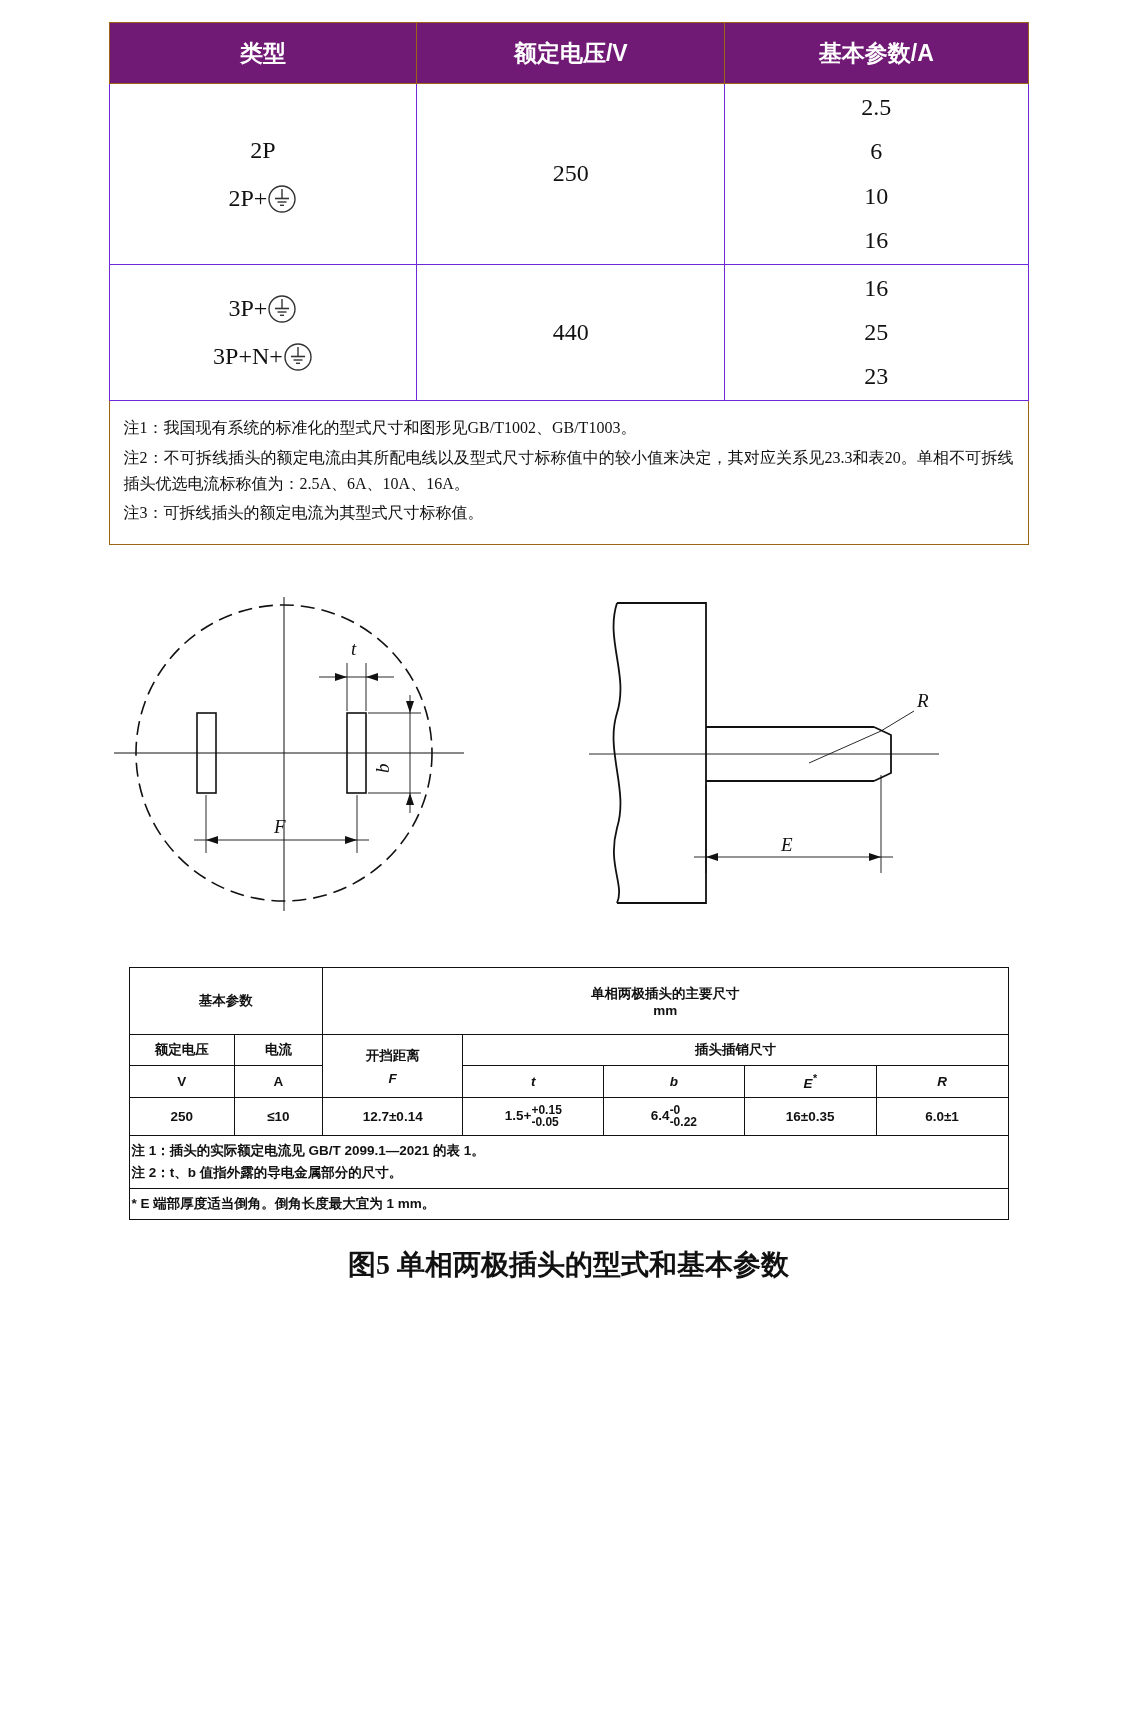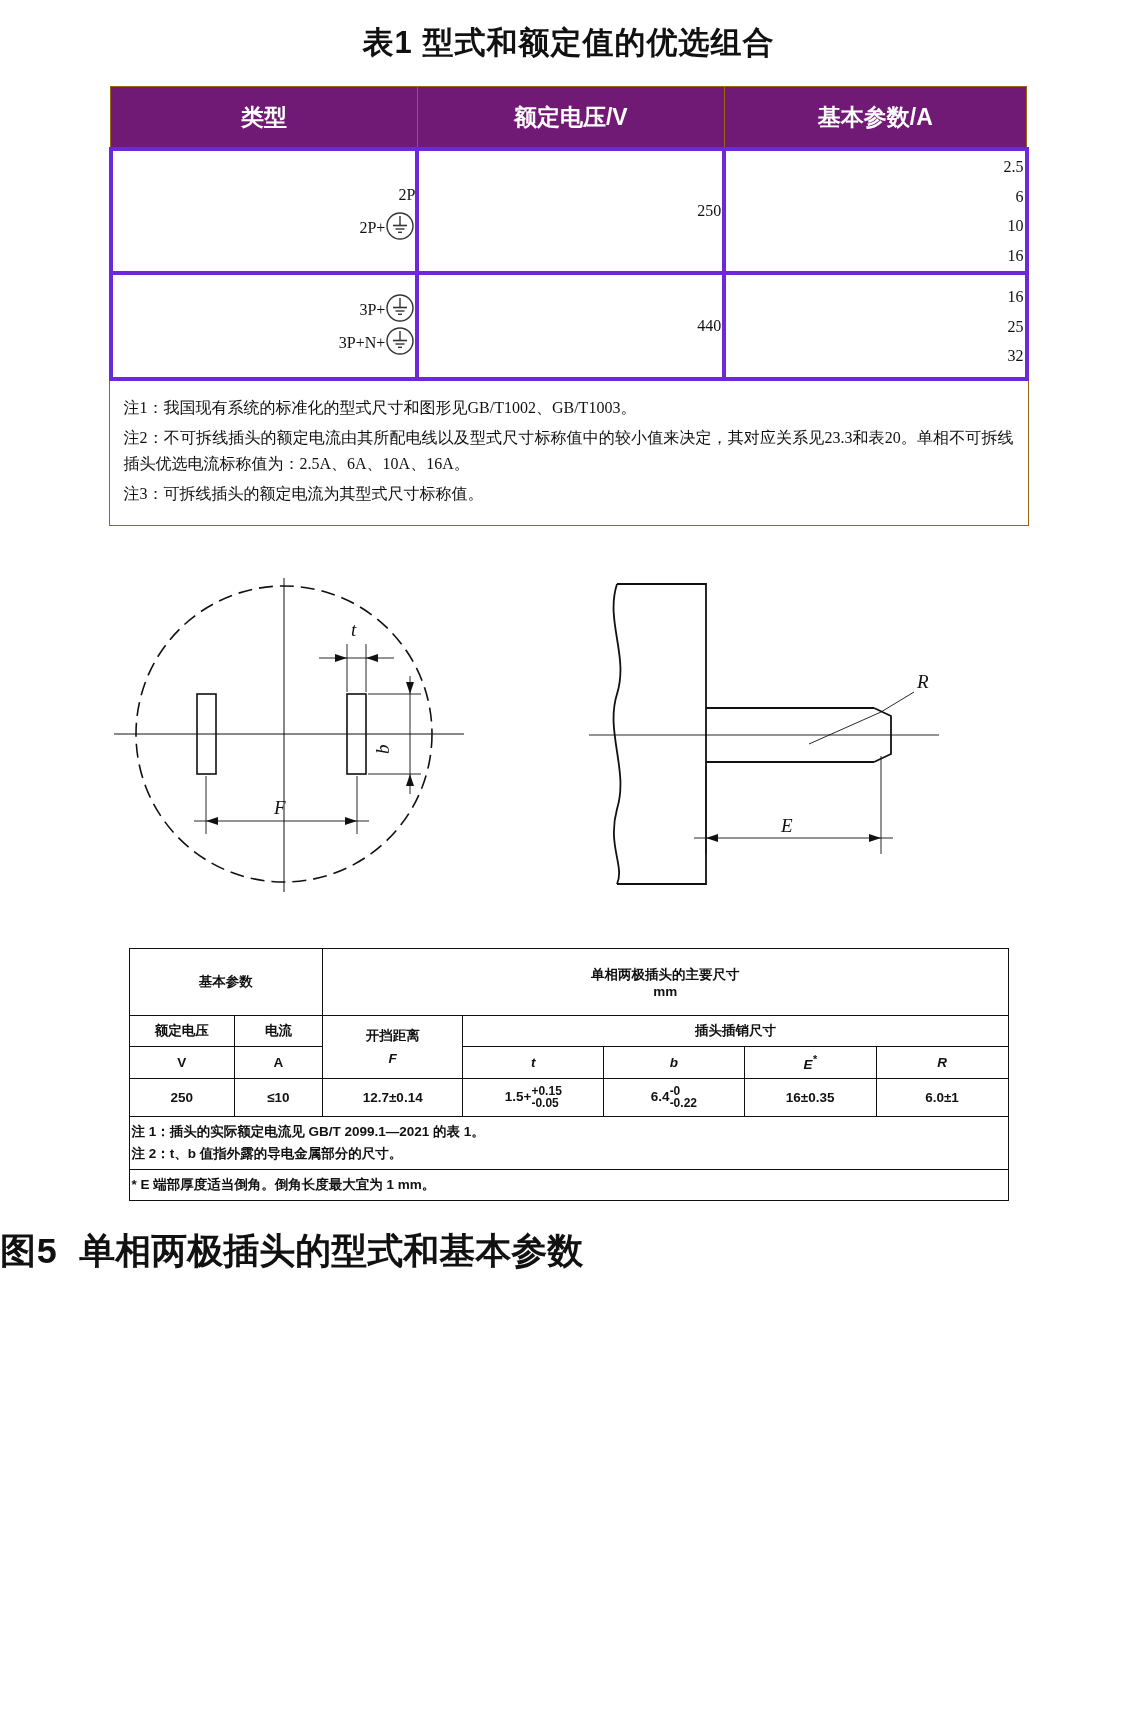--- a/index.html
+++ b/index.html
@@ -44,23 +44,23 @@
   table.main th {
     background: #701a75;
     color: #ffffff;
     font-weight: bold;
     font-size: 23px;
     height: 58px;
     border: 1px solid #9c6415;
     font-family: "Liberation Sans", sans-serif;
   }
   table.main td {
-    border: 4px solid #6d28d9;
-    text-align: right;
-    font-size: 16px;
+    border: 1px solid #6d28d9;
+    text-align: center;
+    font-size: 24px;
     vertical-align: middle;
   }
   .type-cell {
     padding: 18px 0;
     line-height: 2.0;
   }
   .type-line {
     display: block;
     white-space: nowrap;
   }
@@ -130,34 +130,33 @@
     display: inline-block;
     font-size: 12px;
     line-height: 1.05;
     vertical-align: middle;
     text-align: left;
     font-weight: bold;
   }
   .sup-star { font-size: 11px; vertical-align: super; }
 
   .fig-caption {
-    text-align: left;
-    font-size: 36px;
+    text-align: center;
+    font-size: 28px;
     font-weight: bold;
     margin-top: 26px;
-    font-family: Liberation Mono, monospace;
+    font-family: Liberation Serif, serif;
   }
   .ital { font-style: italic; }
 </style>
 </head>
 <body>
 
 <div class="page">
 
-  <div class="table-title">表1   型式和额定值的优选组合</div>
 
   <div class="main-table-wrap">
     <table class="main">
       <colgroup>
         <col style="width:33.5%">
         <col style="width:33.5%">
         <col style="width:33%">
       </colgroup>
       <thead>
         <tr>
@@ -208,21 +207,21 @@
                     <line x1="8" y1="14.5" x2="22" y2="14.5" stroke="#333" stroke-width="1.6"></line>
                     <line x1="10.5" y1="18" x2="19.5" y2="18" stroke="#333" stroke-width="1.4"></line>
                     <line x1="13" y1="21.3" x2="17" y2="21.3" stroke="#333" stroke-width="1.4"></line>
                   </svg></span>
             </span>
           </td>
           <td class="volt-cell">440</td>
           <td class="cur-list">
             <span>16</span>
             <span>25</span>
-            <span>32</span>
+            <span>23</span>
           </td>
         </tr>
       </tbody>
     </table>
 
     <div class="notes">
       <p>注1：我国现有系统的标准化的型式尺寸和图形见GB/T1002、GB/T1003。</p>
       <p>注2：不可拆线插头的额定电流由其所配电线以及型式尺寸标称值中的较小值来决定，其对应关系见23.3和表20。单相不可拆线插头优选电流标称值为：2.5A、6A、10A、16A。</p>
       <p>注3：可拆线插头的额定电流为其型式尺寸标称值。</p>
     </div>

